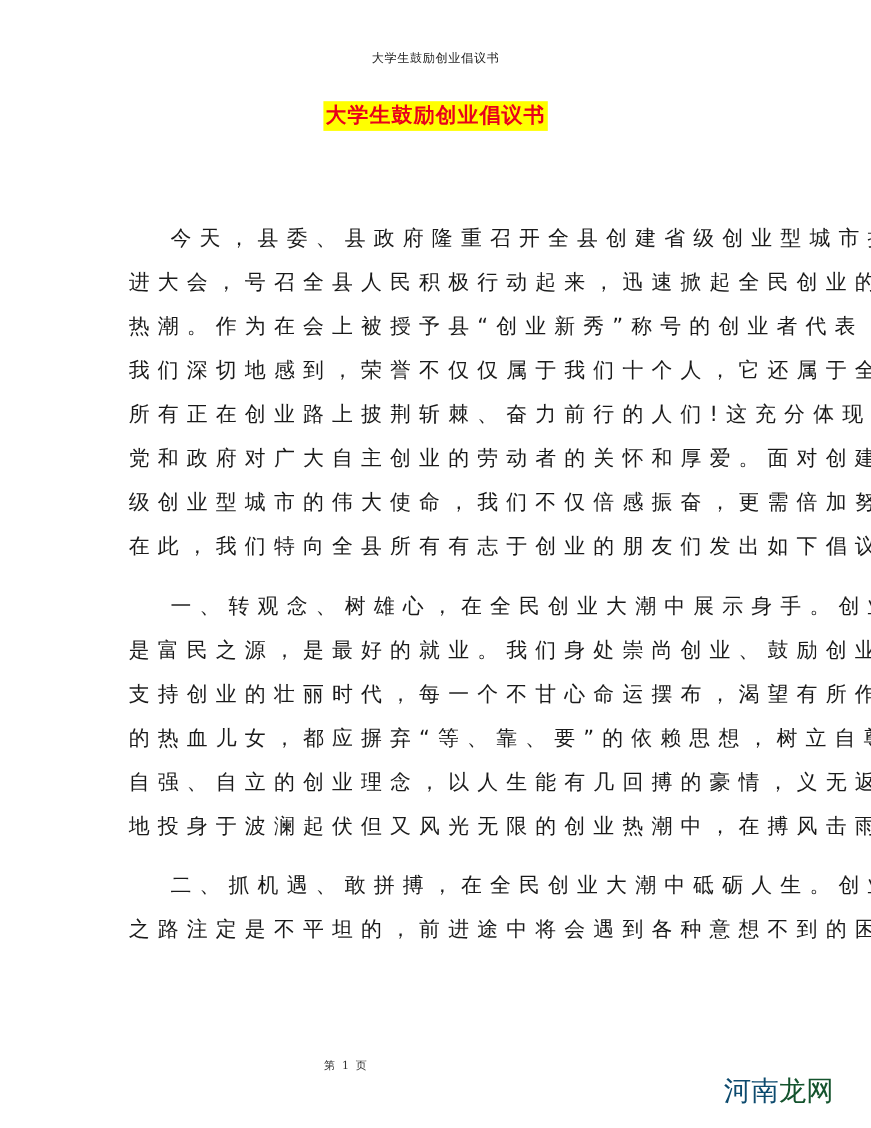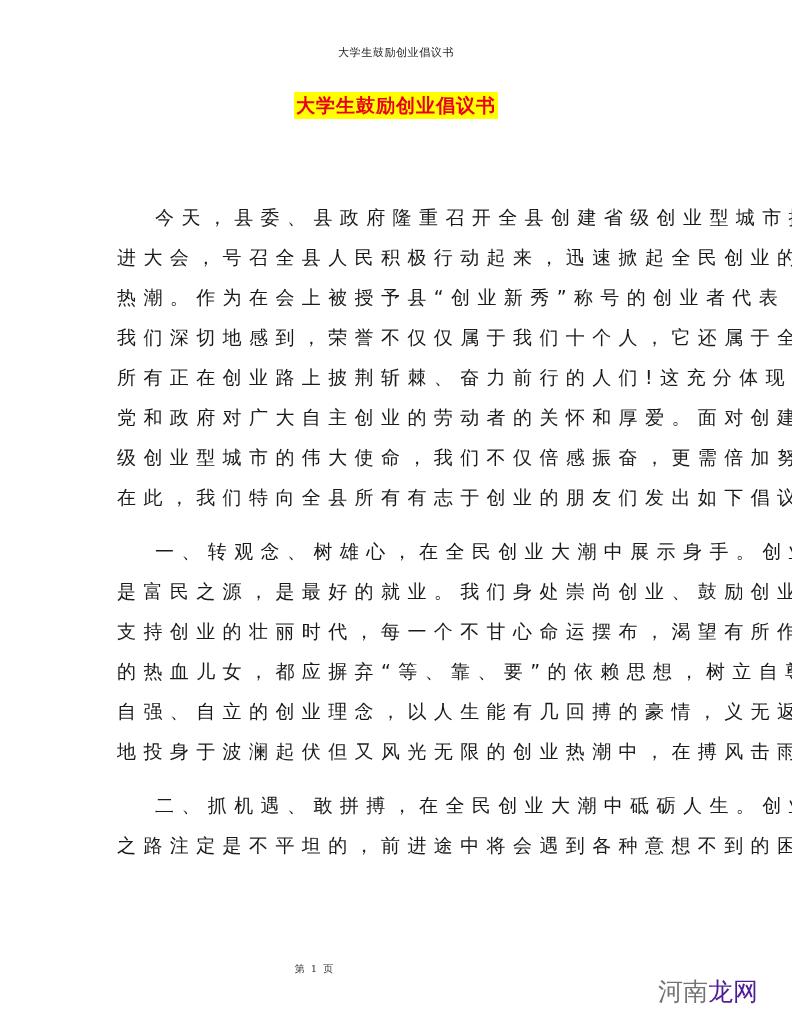--- a/index.html
+++ b/index.html
@@ -77,22 +77,22 @@
     font-family: "DejaVu Serif", "Liberation Serif", serif;
   }
   .watermark {
     position: absolute;
     left: 658px;
     top: 975px;
     font-size: 25px;
     font-family: "DejaVu Sans", "Liberation Sans", sans-serif;
     letter-spacing: 0px;
   }
-  .watermark .wm-a { color: #737373; }
-  .watermark .wm-b { color: #4c1d95; }
+  .watermark .wm-a { color: #0c4a6e; }
+  .watermark .wm-b { color: #14532d; }
 </style>
 </head>
 <body>
 
 <div class="page-header">大学生鼓励创业倡议书</div>
 
 <div class="doc-title-wrap">
   <span class="doc-title">大学生鼓励创业倡议书</span>
 </div>
 

